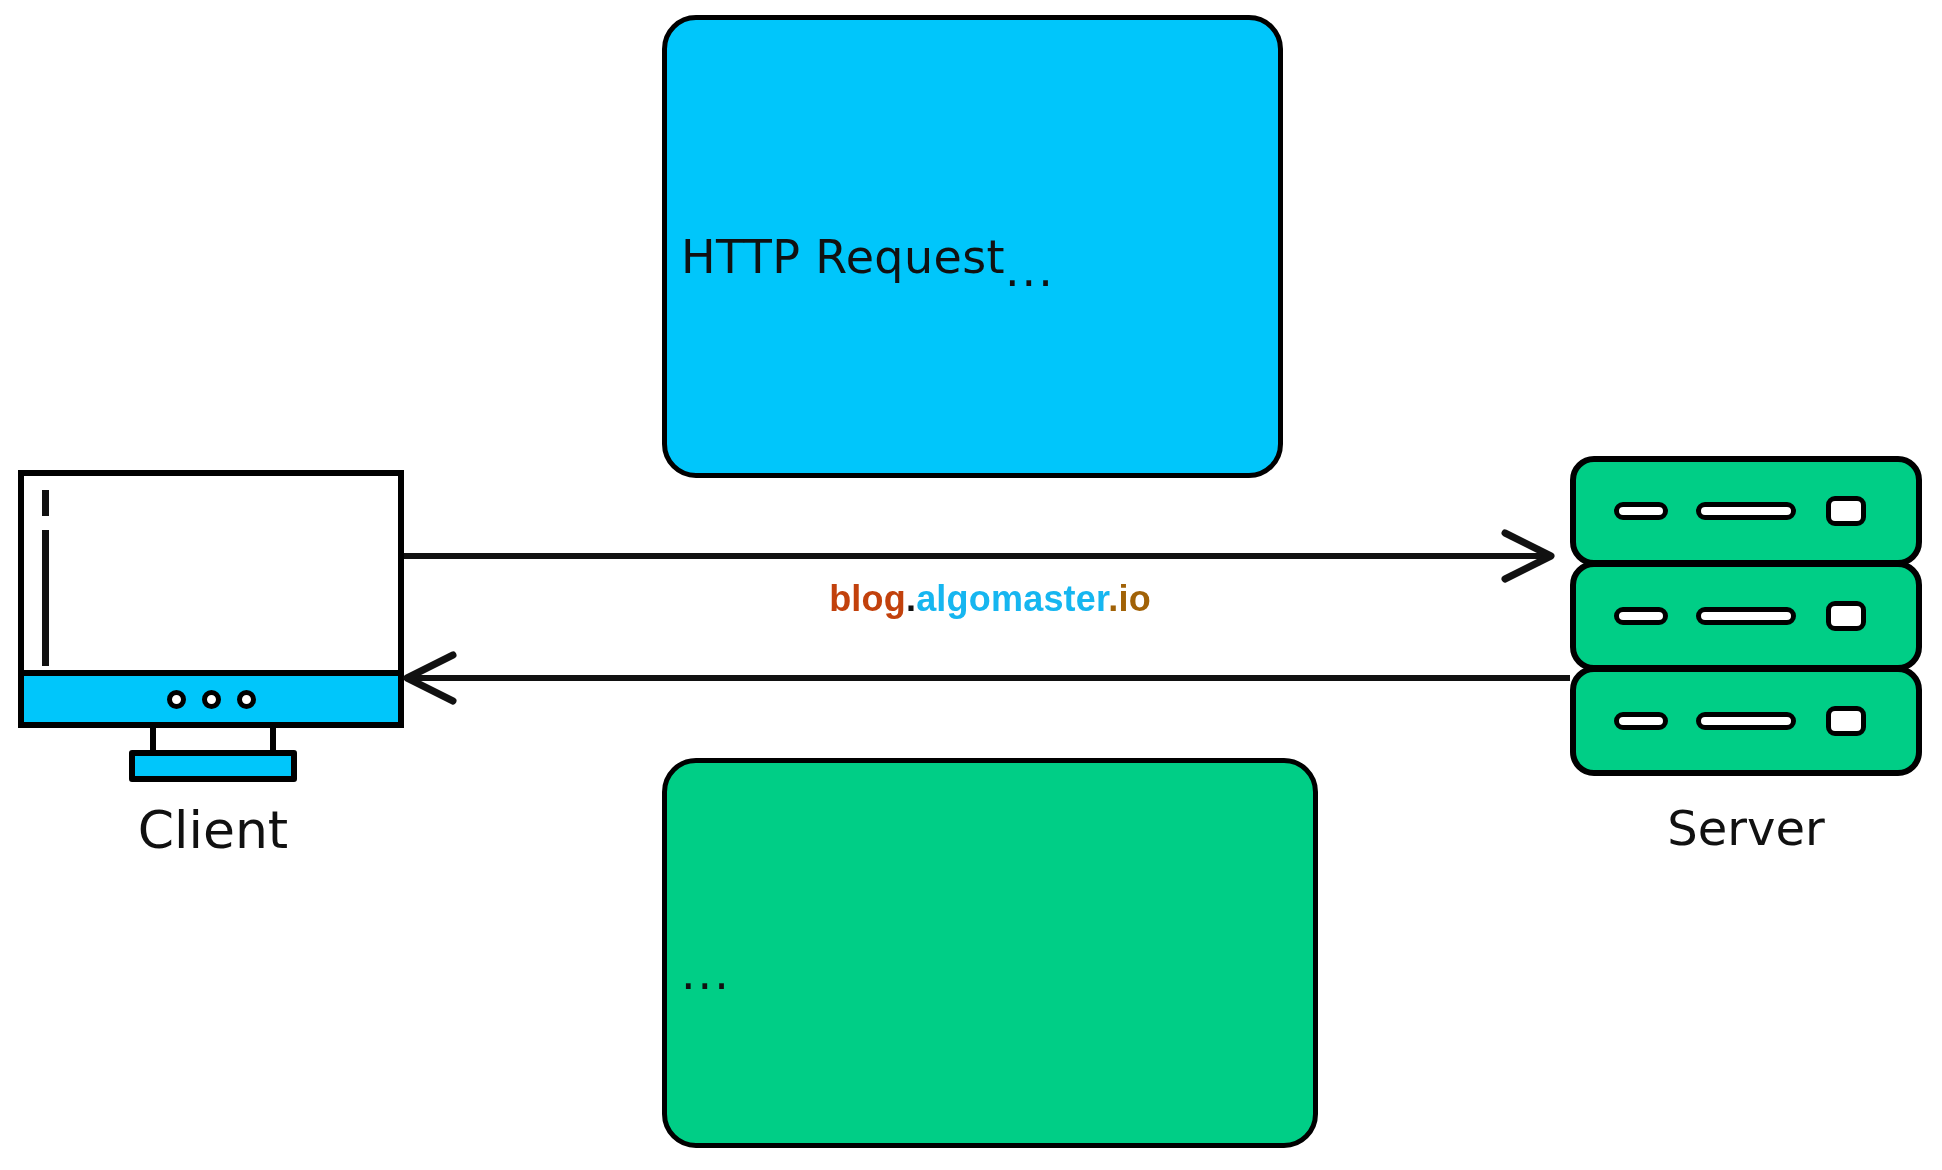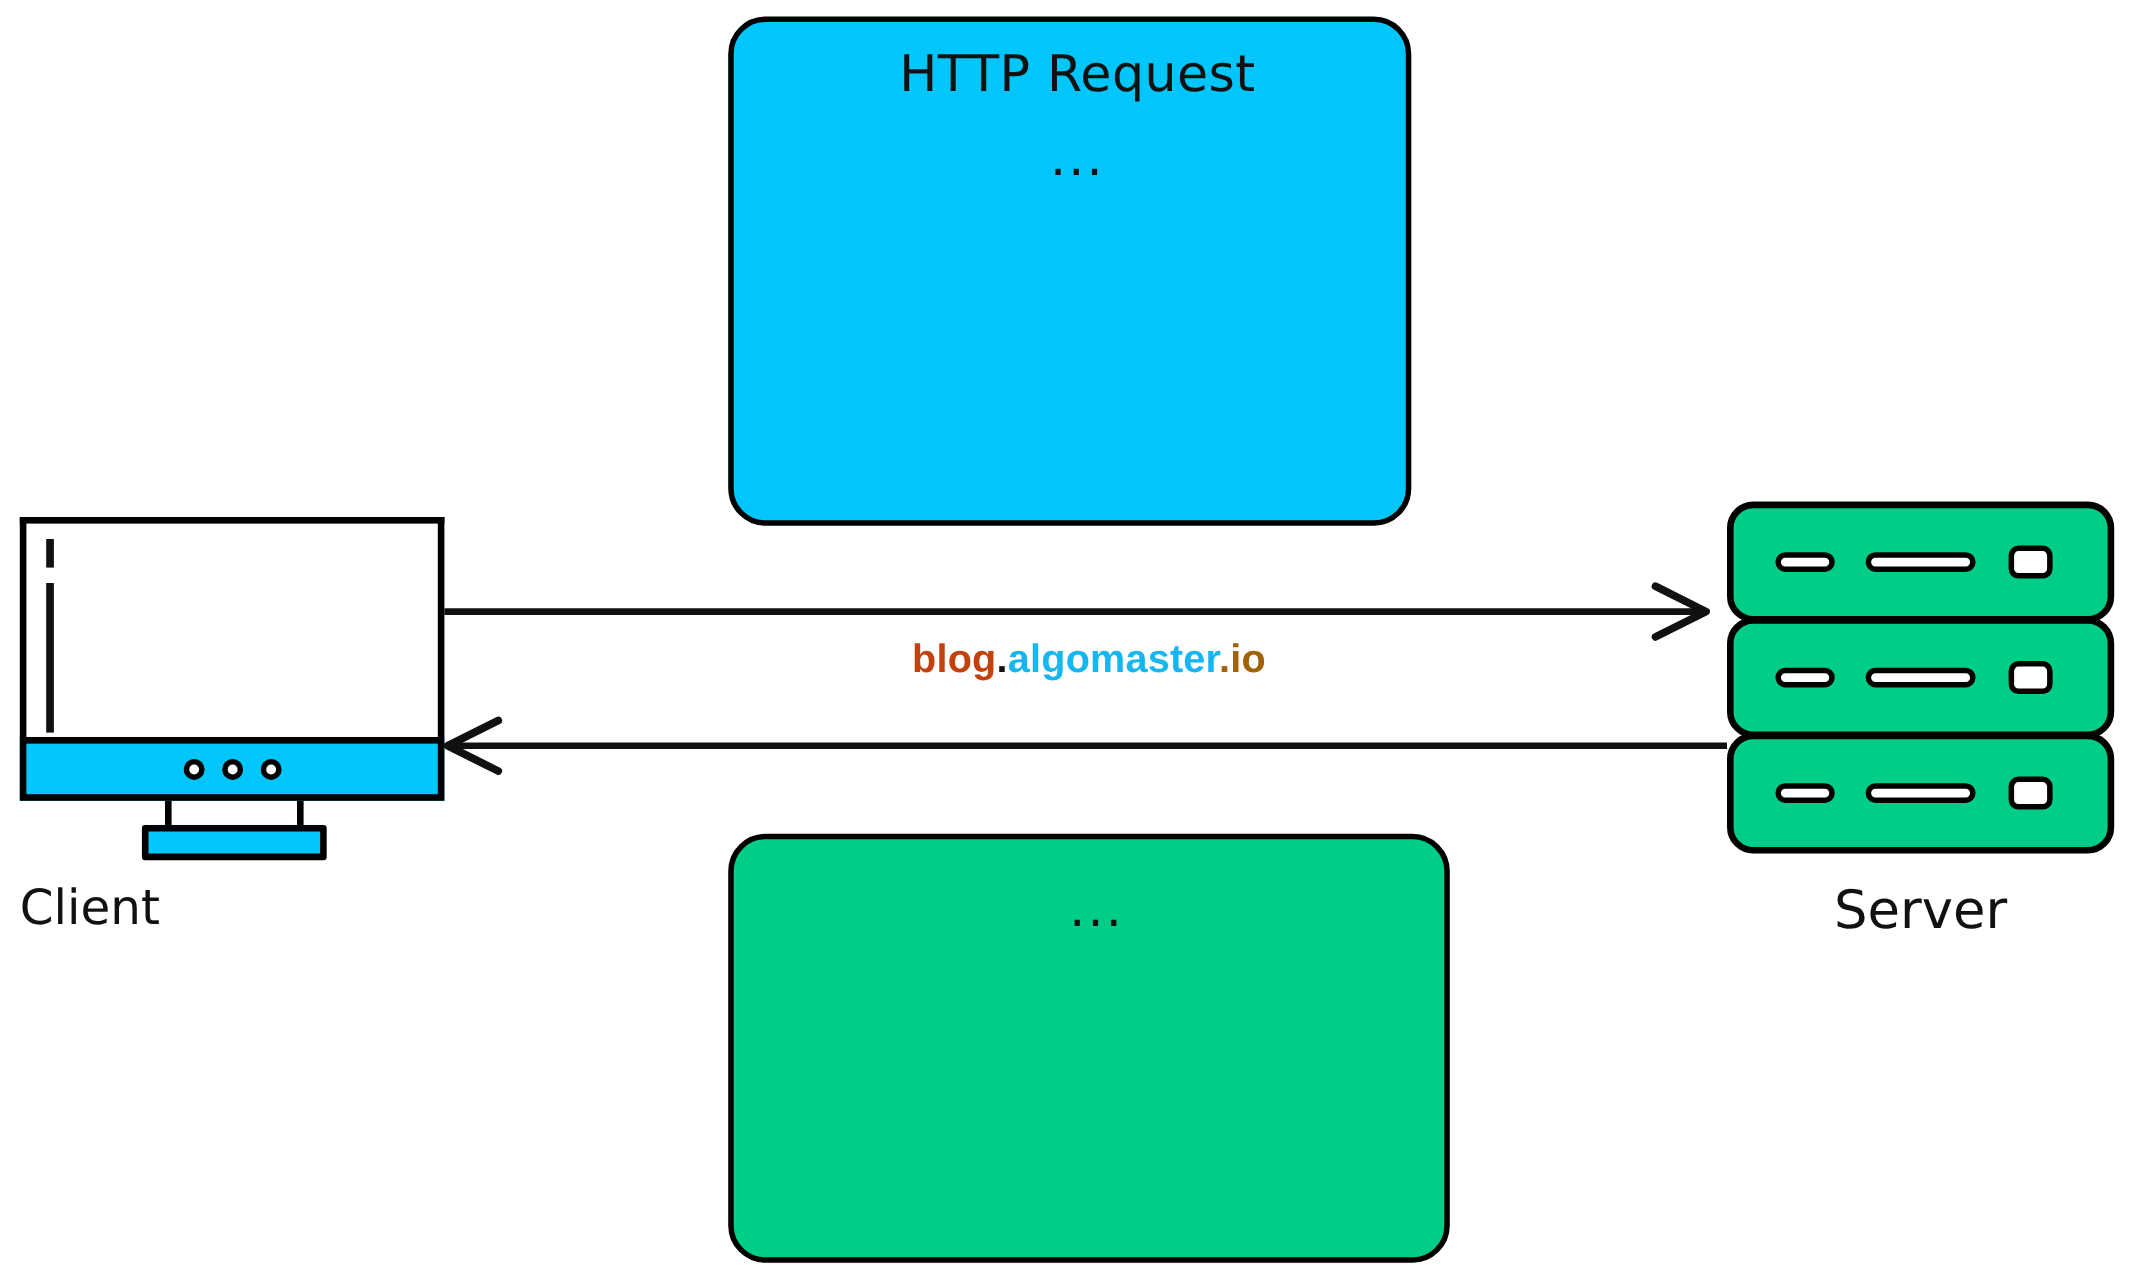--- a/index.html
+++ b/index.html
@@ -12,21 +12,21 @@
   }
   #stage{position:absolute;left:0;top:0;width:1942px;height:1170px;}
 
   
   .msg-box{
     position:absolute;
     box-sizing:border-box;
     border:5px solid #000000;
     border-radius:34px;
     display:flex;
-    flex-direction:column;
+    flex-direction:row;
     align-items:center;
     text-align:center;
     color:#111111;
     padding-left:14px;
   }
   .msg-title{
     font-size:46px;
     line-height:54px;
     font-weight:400;
     letter-spacing:.4px;
@@ -108,21 +108,21 @@
   }
   .mon-base{
     box-sizing:border-box;
     width:168px;height:32px;margin:0 auto;
     background:#00C6FB;
     border:6px solid #000000;
     border-radius:3px;
   }
   #client-label{
     position:absolute;left:18px;top:800px;width:390px;
-    text-align:left;font-size:44px;color:#111111;
+    text-align:center;font-size:52px;color:#111111;
   }
 
   
   #server{
     position:absolute;
     left:1570px; top:456px; width:352px;
   }
   .srv-unit{
     box-sizing:border-box;
     width:352px;height:110px;

